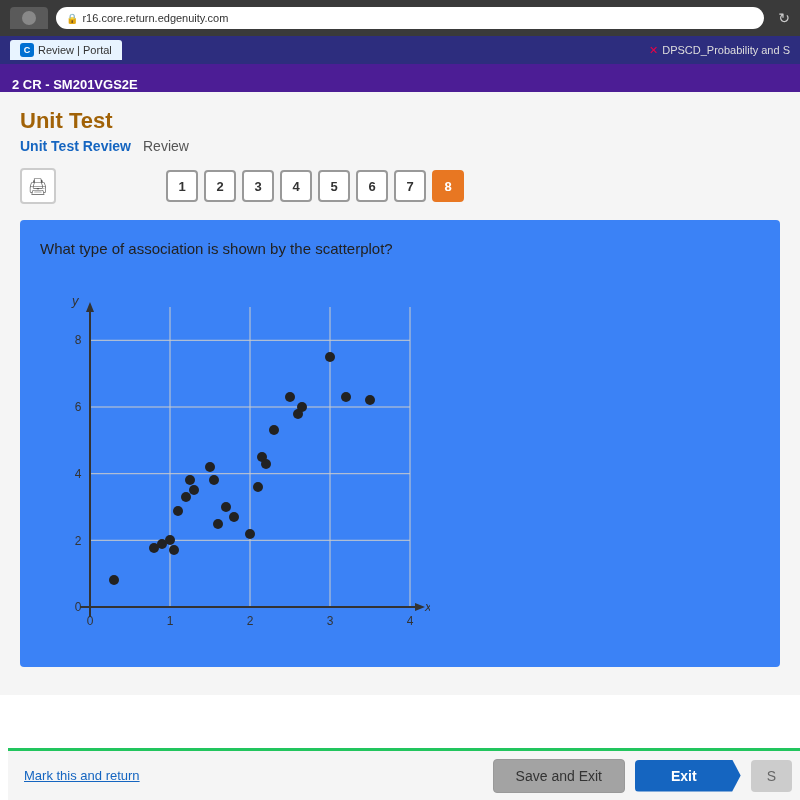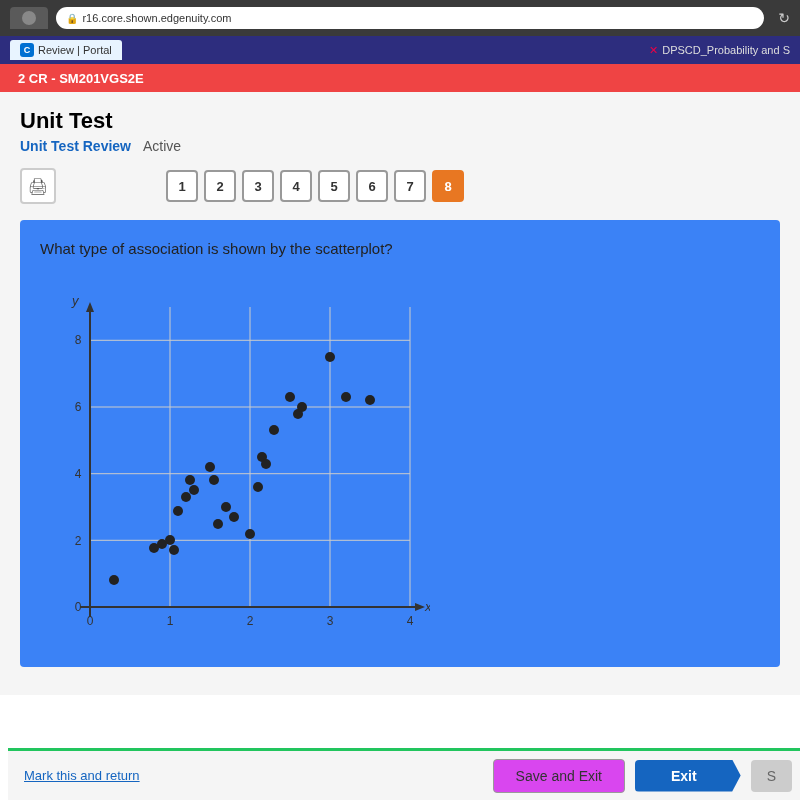--- a/index.html
+++ b/index.html
@@ -92,43 +92,43 @@
       font-size: 11px;
       display: flex;
       align-items: center;
       gap: 4px;
       margin-left: auto;
     }
     .x-icon { color: #e04; font-size: 11px; }
 
     
     .course-bar {
-      background: #ef4444;
+      background: #4c1d95;
       height: 28px;
       display: flex;
-      align-items: center;
-      padding: 0 18px;
+      align-items: flex-end;
+      padding: 0 12px;
     }
     .course-title {
       color: white;
       font-size: 13px;
       font-weight: bold;
     }
 
     
     .main-content {
       background: #f5f5f5;
       padding: 16px 20px;
       min-height: 600px;
     }
 
     .page-title {
       font-size: 22px;
       font-weight: bold;
-      color: #000000;
+      color: #a16207;
       margin-bottom: 4px;
     }
 
     .breadcrumb-row {
       display: flex;
       gap: 12px;
       margin-bottom: 14px;
     }
     .breadcrumb-link {
       color: #1565c0;
@@ -228,21 +228,21 @@
       gap: 10px;
     }
     .mark-return-link {
       color: #1565c0;
       font-size: 13px;
       text-decoration: underline;
       cursor: pointer;
       flex: 1;
     }
     .save-exit-btn {
-      background: #d946ef;
+      background: #a3a3a3;
       border: 1px solid #999;
       color: #333;
       padding: 8px 22px;
       font-size: 14px;
       border-radius: 4px;
       cursor: pointer;
     }
     .next-btn {
       background: #1565c0;
       color: white;
@@ -267,21 +267,21 @@
   </style>
 </head>
 <body>
 
 <div class="browser-chrome">
   <div class="browser-tab-inactive">
     <div class="tab-icon"></div>
   </div>
   <div class="address-bar">
     <span class="lock-icon">🔒</span>
-    <span>r16.core.shown.edgenuity.com</span>
+    <span>r16.core.return.edgenuity.com</span>
   </div>
   <span class="refresh-btn">↻</span>
 </div>
 
 <div class="browser-bar2">
   <div class="clever-tab">
     <div class="c-icon">C</div>
     <span>Review | Portal</span>
   </div>
   <div class="dpscd-tab">
@@ -292,21 +292,21 @@
 
 <div class="course-bar">
   <span class="course-title">2 CR - SM201VGS2E</span>
 </div>
 
 <div class="main-content">
   <h1 class="page-title">Unit Test</h1>
 
   <div class="breadcrumb-row">
     <a class="breadcrumb-link" href="#">Unit Test Review</a>
-    <span class="breadcrumb-active">Active</span>
+    <span class="breadcrumb-active">Review</span>
   </div>
 
   <div class="toolbar-row">
     <div class="print-btn">
       <span>🖨</span>
     </div>
     <div class="question-numbers">
       <div class="q-num">1</div>
       <div class="q-num">2</div>
       <div class="q-num">3</div>

